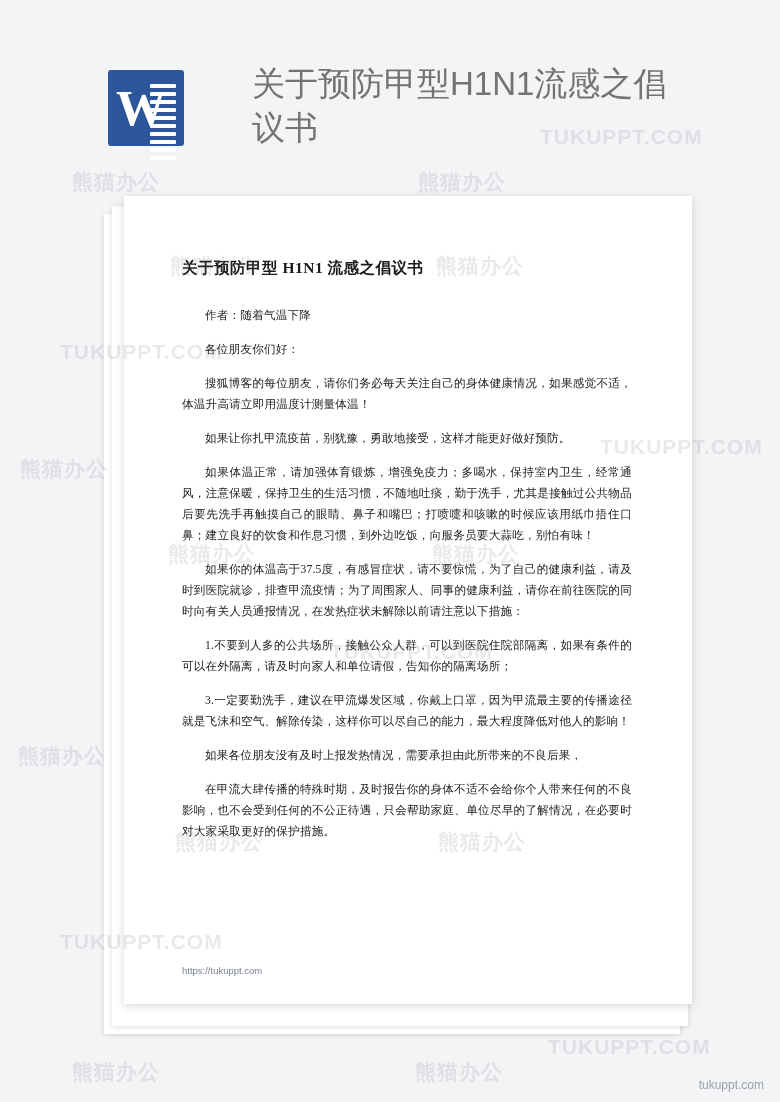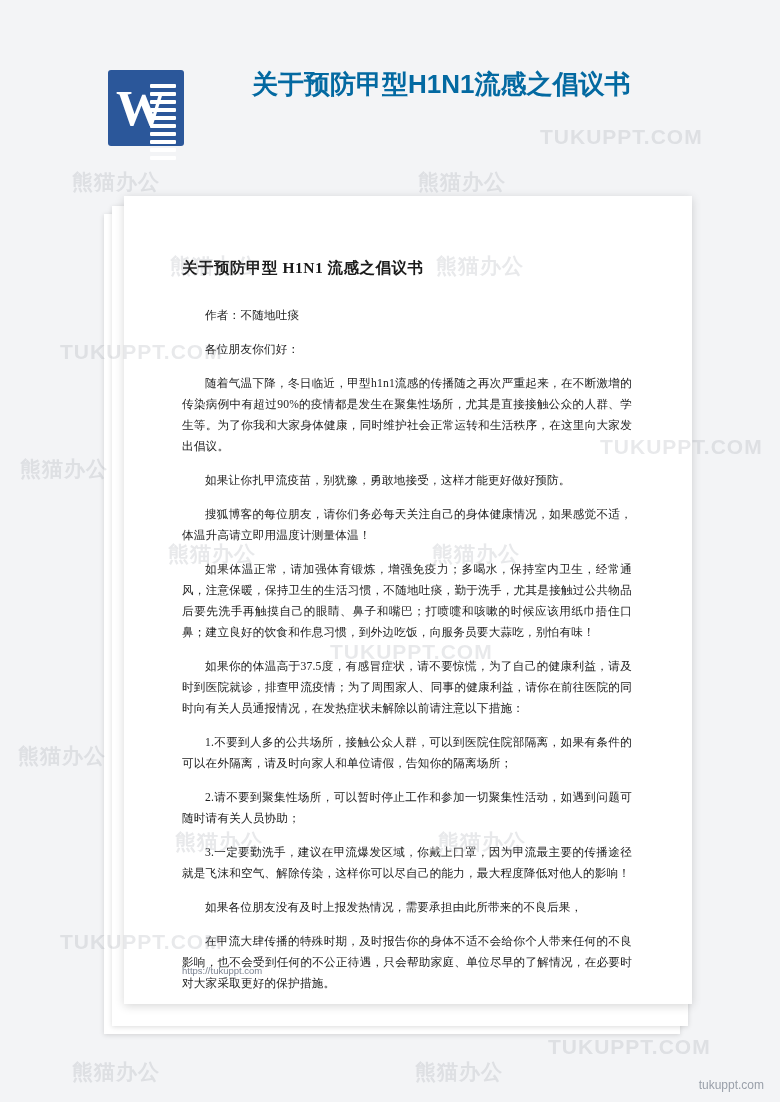--- a/index.html
+++ b/index.html
@@ -71,24 +71,24 @@
     height: 4px;
     background: #ffffff;
     margin-bottom: 4px;
     border-radius: 1px;
   }
   .doc-title {
     position: absolute;
     left: 144px;
     top: 0px;
     width: 440px;
-    font-size: 26px;
+    font-size: 33px;
     line-height: 44px;
-    color: #0369a1;
-    font-weight: bold;
+    color: #737373;
+    font-weight: normal;
     font-family: "Liberation Sans", sans-serif;
   }
 
   
   .paper-back2 {
     position: absolute;
     left: 104px;
     top: 214px;
     width: 576px;
     height: 820px;
@@ -196,29 +196,27 @@
   </div>
   <div class="doc-title">关于预防甲型H1N1流感之倡议书</div>
 </div>
 
 <div class="paper-back2"></div>
 <div class="paper-back1"></div>
 
 <div class="paper">
   <div class="paper-inner">
     <div class="body-title">关于预防甲型 H1N1 流感之倡议书</div>
-    <div class="para indent">作者：不随地吐痰</div>
+    <div class="para indent">作者：随着气温下降</div>
     <div class="para indent">各位朋友你们好：</div>
-    <div class="para indent">随着气温下降，冬日临近，甲型h1n1流感的传播随之再次严重起来，在不断激增的传染病例中有超过90%的疫情都是发生在聚集性场所，尤其是直接接触公众的人群、学生等。为了你我和大家身体健康，同时维护社会正常运转和生活秩序，在这里向大家发出倡议。</div>
+    <div class="para indent">搜狐博客的每位朋友，请你们务必每天关注自己的身体健康情况，如果感觉不适，体温升高请立即用温度计测量体温！</div>
     <div class="para indent">如果让你扎甲流疫苗，别犹豫，勇敢地接受，这样才能更好做好预防。</div>
-    <div class="para indent">搜狐博客的每位朋友，请你们务必每天关注自己的身体健康情况，如果感觉不适，体温升高请立即用温度计测量体温！</div>
     <div class="para indent">如果体温正常，请加强体育锻炼，增强免疫力；多喝水，保持室内卫生，经常通风，注意保暖，保持卫生的生活习惯，不随地吐痰，勤于洗手，尤其是接触过公共物品后要先洗手再触摸自己的眼睛、鼻子和嘴巴；打喷嚏和咳嗽的时候应该用纸巾捂住口鼻；建立良好的饮食和作息习惯，到外边吃饭，向服务员要大蒜吃，别怕有味！</div>
     <div class="para indent">如果你的体温高于37.5度，有感冒症状，请不要惊慌，为了自己的健康利益，请及时到医院就诊，排查甲流疫情；为了周围家人、同事的健康利益，请你在前往医院的同时向有关人员通报情况，在发热症状未解除以前请注意以下措施：</div>
     <div class="para indent">1.不要到人多的公共场所，接触公众人群，可以到医院住院部隔离，如果有条件的可以在外隔离，请及时向家人和单位请假，告知你的隔离场所；</div>
-    <div class="para indent">2.请不要到聚集性场所，可以暂时停止工作和参加一切聚集性活动，如遇到问题可随时请有关人员协助；</div>
     <div class="para indent">3.一定要勤洗手，建议在甲流爆发区域，你戴上口罩，因为甲流最主要的传播途径就是飞沫和空气、解除传染，这样你可以尽自己的能力，最大程度降低对他人的影响！</div>
     <div class="para indent">如果各位朋友没有及时上报发热情况，需要承担由此所带来的不良后果，</div>
     <div class="para indent">在甲流大肆传播的特殊时期，及时报告你的身体不适不会给你个人带来任何的不良影响，也不会受到任何的不公正待遇，只会帮助家庭、单位尽早的了解情况，在必要时对大家采取更好的保护措施。</div>
   </div>
   <div class="footer-url">https://tukuppt.com</div>
 </div>
 
 <div class="wm-layer">
   <div class="wm" style="left:170px; top:252px;">熊猫办公</div>
   <div class="wm" style="left:168px; top:540px;">熊猫办公</div>

